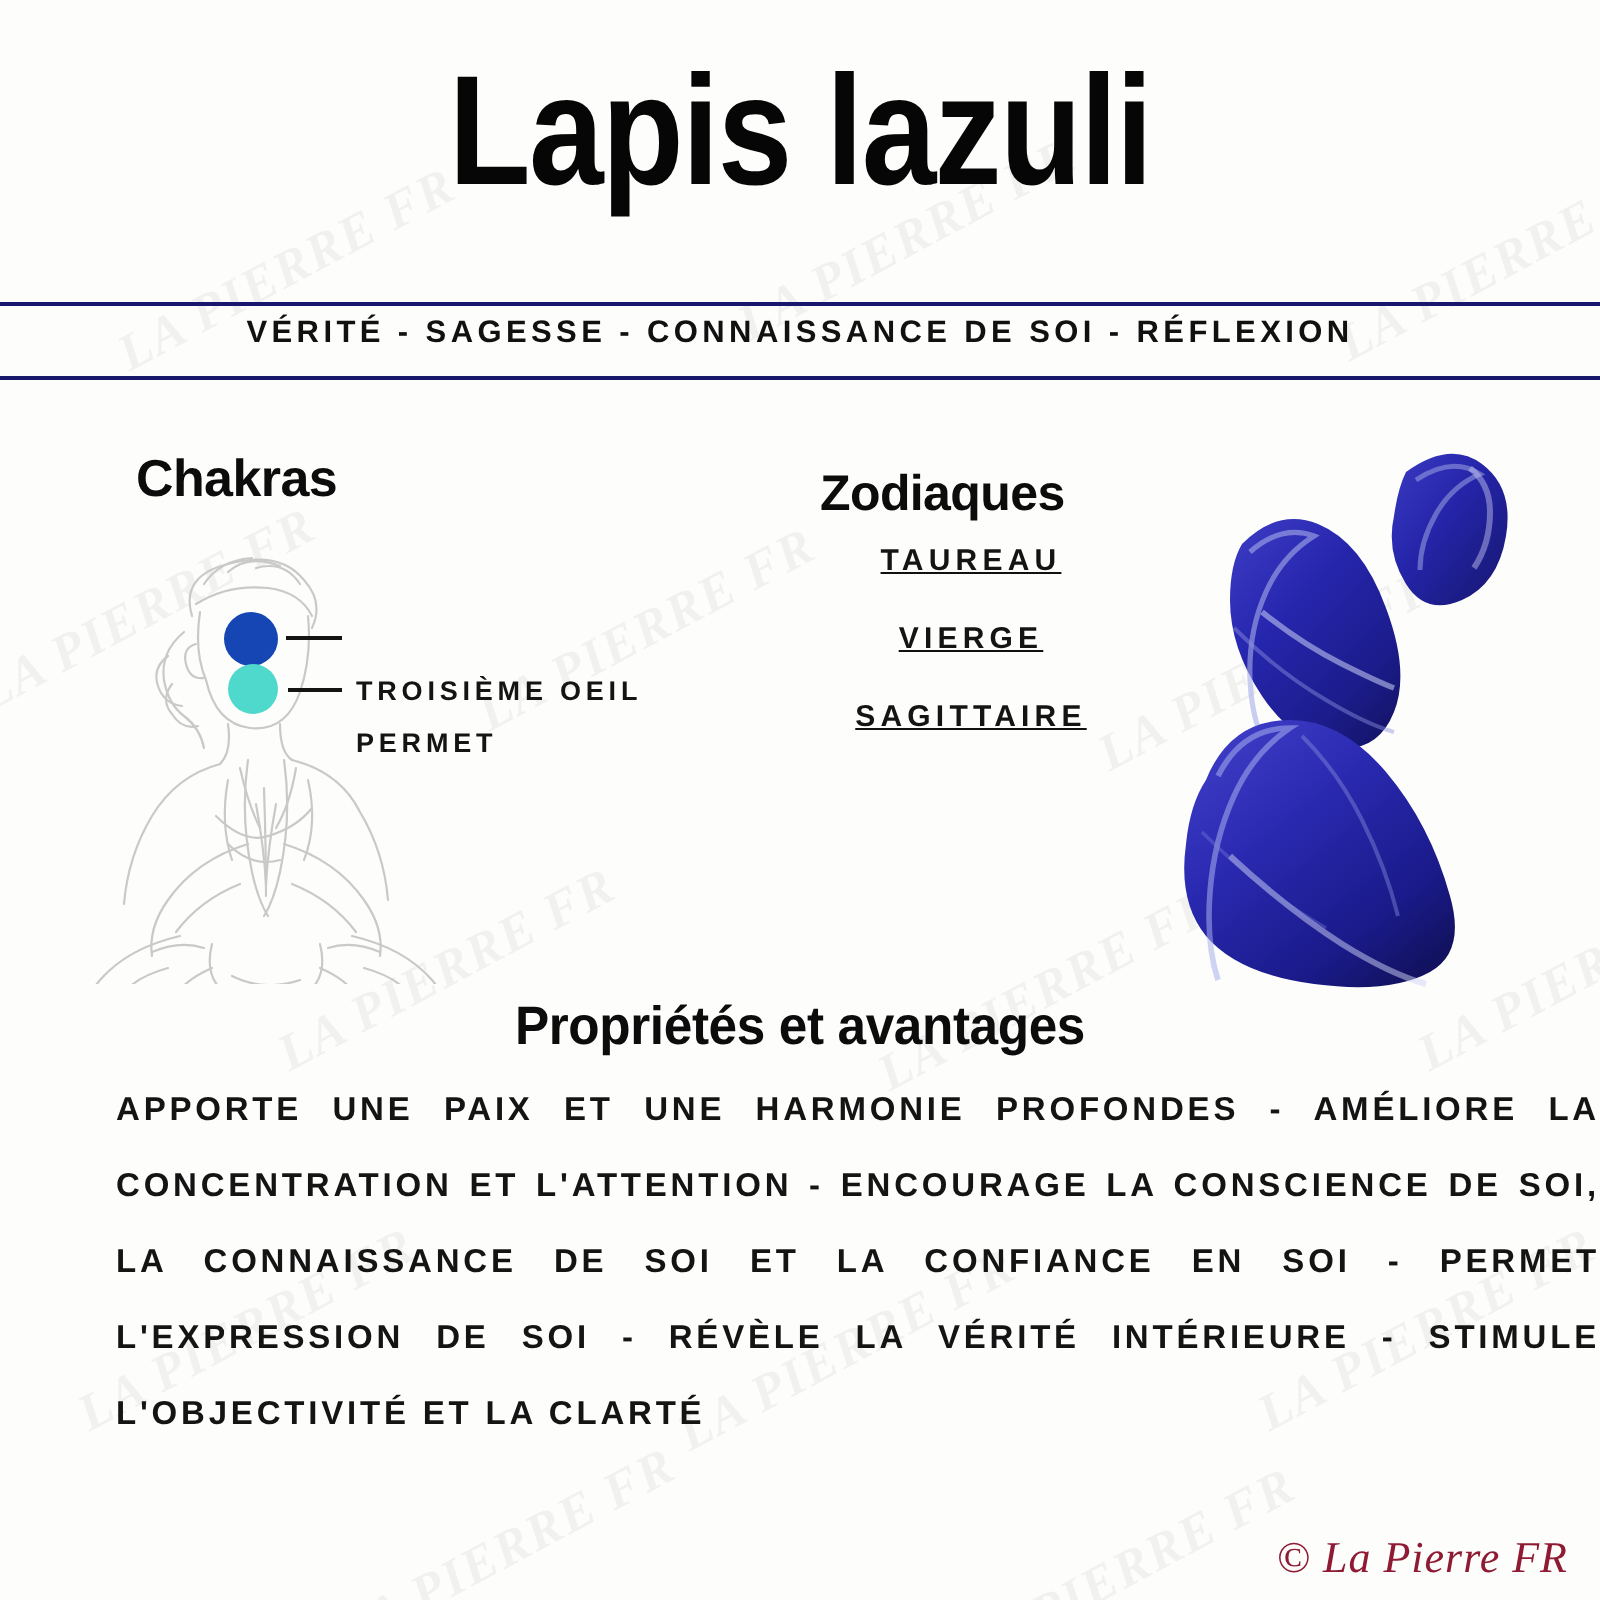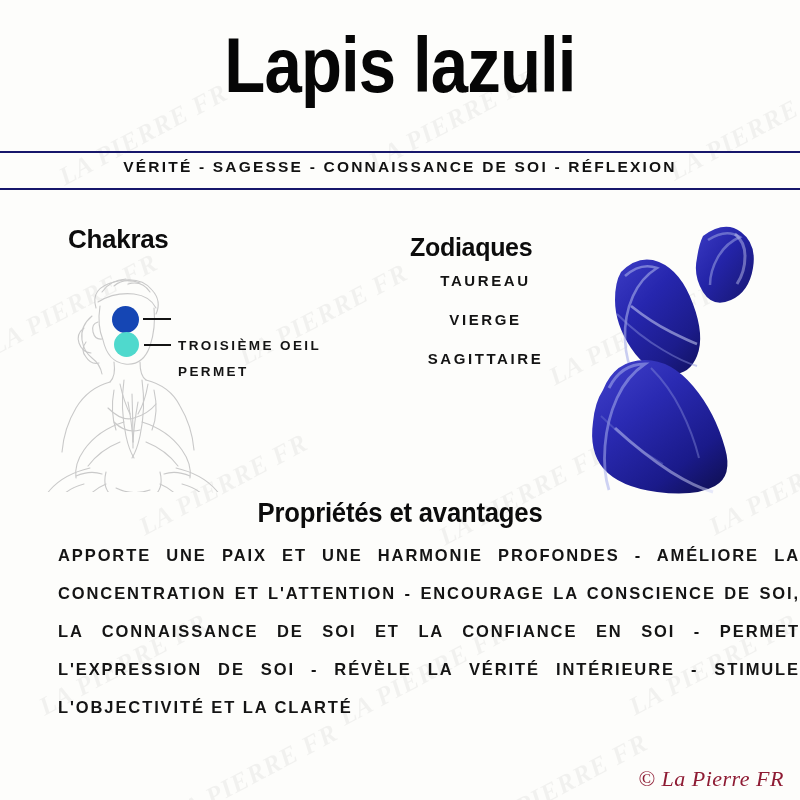--- a/index.html
+++ b/index.html
@@ -93,21 +93,21 @@
   
   .zodiac-list{
     position:absolute;left:378px;top:272px;width:215px;
     text-align:center;z-index:3;
   }
   .zodiac-list li{
     list-style:none;
     font-size:15px;font-weight:700;letter-spacing:2.6px;color:#141414;
     margin:0 0 22px 0;
   }
-  .zodiac-list{margin:0;padding:0;}
+  .zodiac-list{margin:0;padding:0;text-decoration:underline;}
 
   
   .stones{position:absolute;left:565px;top:210px;width:235px;height:290px;z-index:2;}
   .stones svg{display:block;width:235px;height:290px;}
 
   
   .props{
     position:absolute;left:30px;top:536px;width:742px;
     font-size:16.5px;font-weight:700;
     letter-spacing:1.9px;

